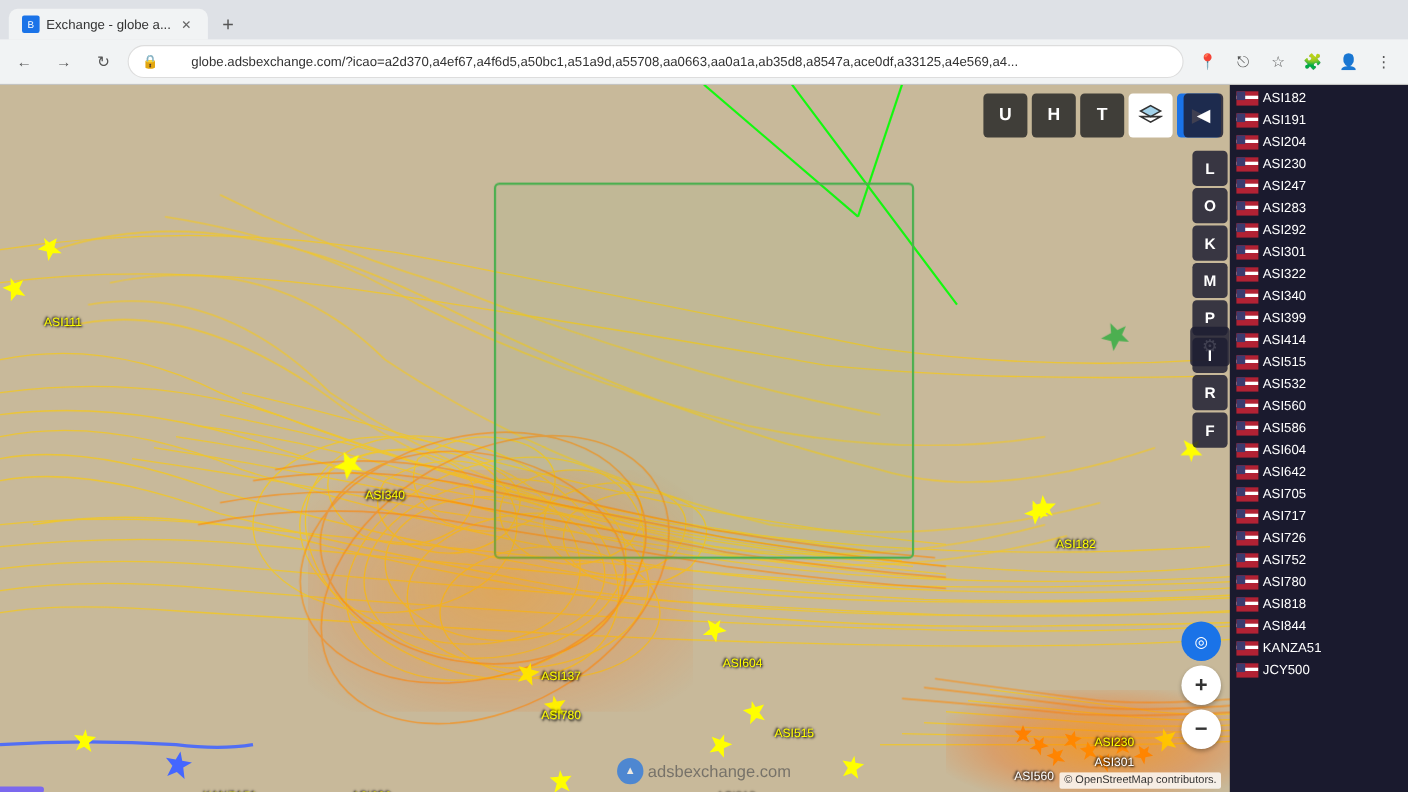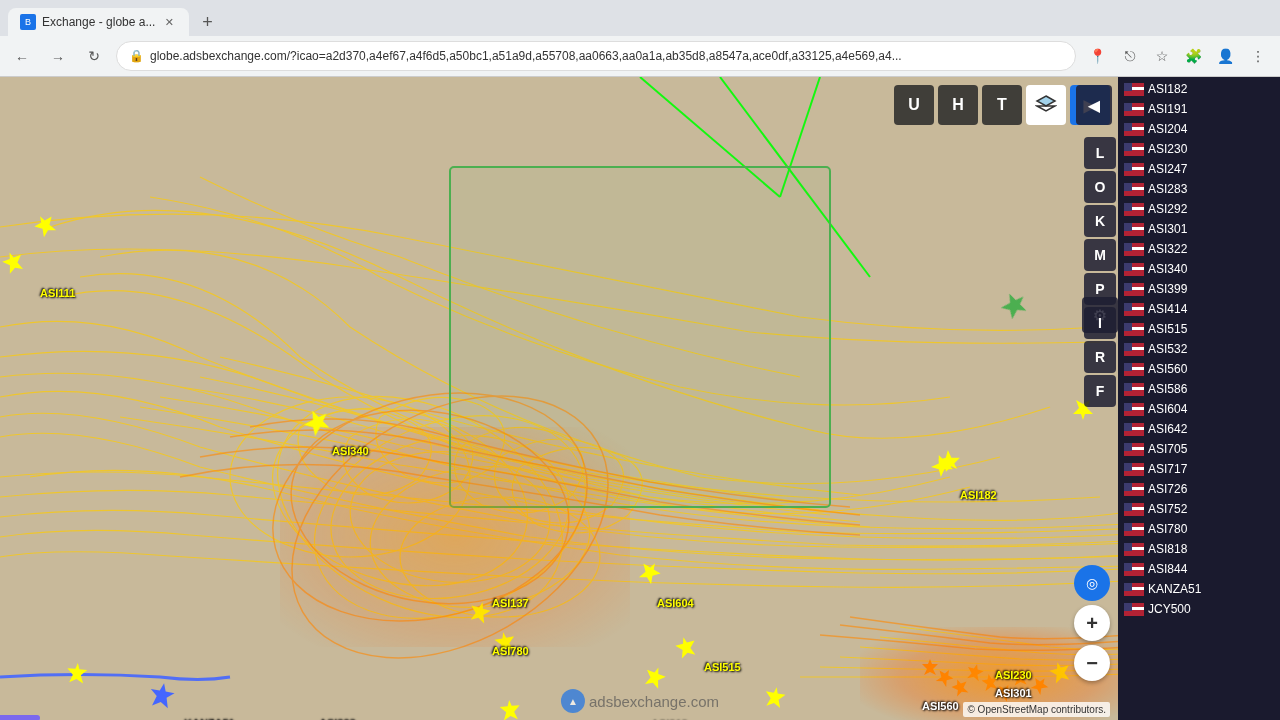--- a/index.html
+++ b/index.html
@@ -79,21 +79,21 @@
       background: white;
       border: 1px solid #ddd;
       border-radius: 20px;
       padding: 4px 12px;
       height: 30px;
       font-size: 12px;
       color: #333;
       gap: 6px;
     }
     .url-lock { color: #666; font-size: 12px; }
-    .url-text { flex: 1; white-space: nowrap; overflow: hidden; text-overflow: ellipsis; }
+    .url-text { flex: 1; white-space: nowrap; overflow: hidden; text-overflow: ellipsis; margin-left: 24px; }
     .toolbar-icons {
       display: flex;
       align-items: center;
       gap: 4px;
     }
     .toolbar-icon {
       width: 28px; height: 28px;
       border-radius: 50%;
       display: flex; align-items: center; justify-content: center;
       font-size: 14px;
@@ -121,21 +121,21 @@
       position: absolute;
       inset: 0;
       width: 100%;
       height: 100%;
     }
 
     
     .aircraft-label {
       position: absolute;
       font-size: 11px;
-      font-weight: bold;
+      font-weight: normal;
       color: #ffff00;
       text-shadow: 1px 1px 2px #000, -1px -1px 2px #000;
       pointer-events: none;
       white-space: nowrap;
     }
     .aircraft-label.white { color: #ffffff; }
 
     
     .map-controls {
       position: absolute;
@@ -527,21 +527,21 @@
   </svg>
 
   <div style="position:absolute; left:860px; top:550px; width:280px; height:100px; background:radial-gradient(ellipse, rgba(255,140,0,0.7) 0%, rgba(255,100,0,0.3) 50%, transparent 80%); pointer-events:none;"></div>
 
   <div style="position:absolute; left:280px; top:350px; width:350px; height:220px; background:radial-gradient(ellipse, rgba(255,140,0,0.4) 0%, rgba(255,100,0,0.15) 60%, transparent 90%); pointer-events:none;"></div>
 
   <div class="aircraft-label" style="left:40px; top:210px;">ASI111</div>
   <div class="aircraft-label" style="left:332px; top:368px;">ASI340</div>
   <div class="aircraft-label" style="left:960px; top:412px;">ASI182</div>
   <div class="aircraft-label" style="left:657px; top:520px;">ASI604</div>
-  <div class="aircraft-label" style="left:492px; top:520px;">ASI137</div>
+  <div class="aircraft-label" style="left:492px; top:532px;">ASI137</div>
   <div class="aircraft-label" style="left:492px; top:568px;">ASI780</div>
   <div class="aircraft-label" style="left:704px; top:584px;">ASI515</div>
   <div class="aircraft-label" style="left:652px; top:642px;">ASI818</div>
   <div class="aircraft-label" style="left:320px; top:641px;">ASI292</div>
 
   <div class="aircraft-label" style="left:185px; top:641px;">KANZA51</div>
   <div class="aircraft-label" style="left:995px; top:592px;">ASI230</div>
   <div class="aircraft-label white" style="left:995px; top:610px;">ASI301</div>
   <div class="aircraft-label white" style="left:922px; top:623px;">ASI560</div>
 

